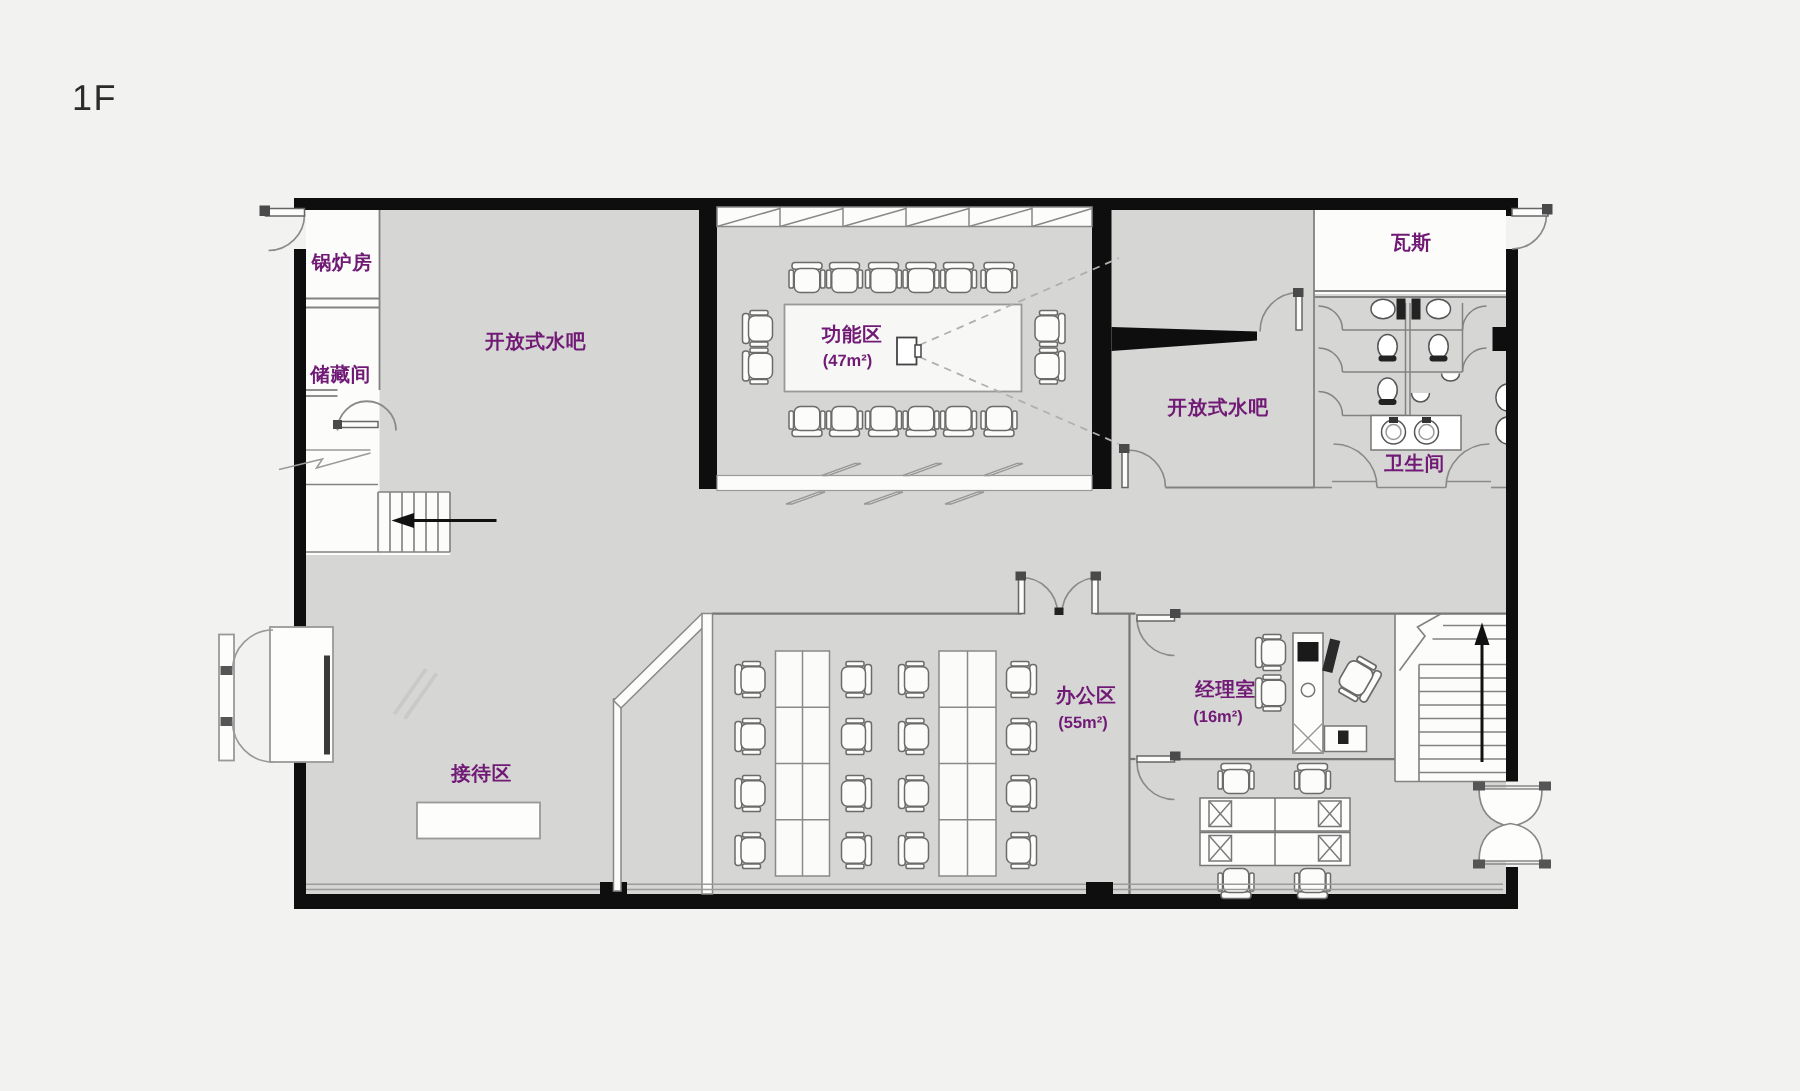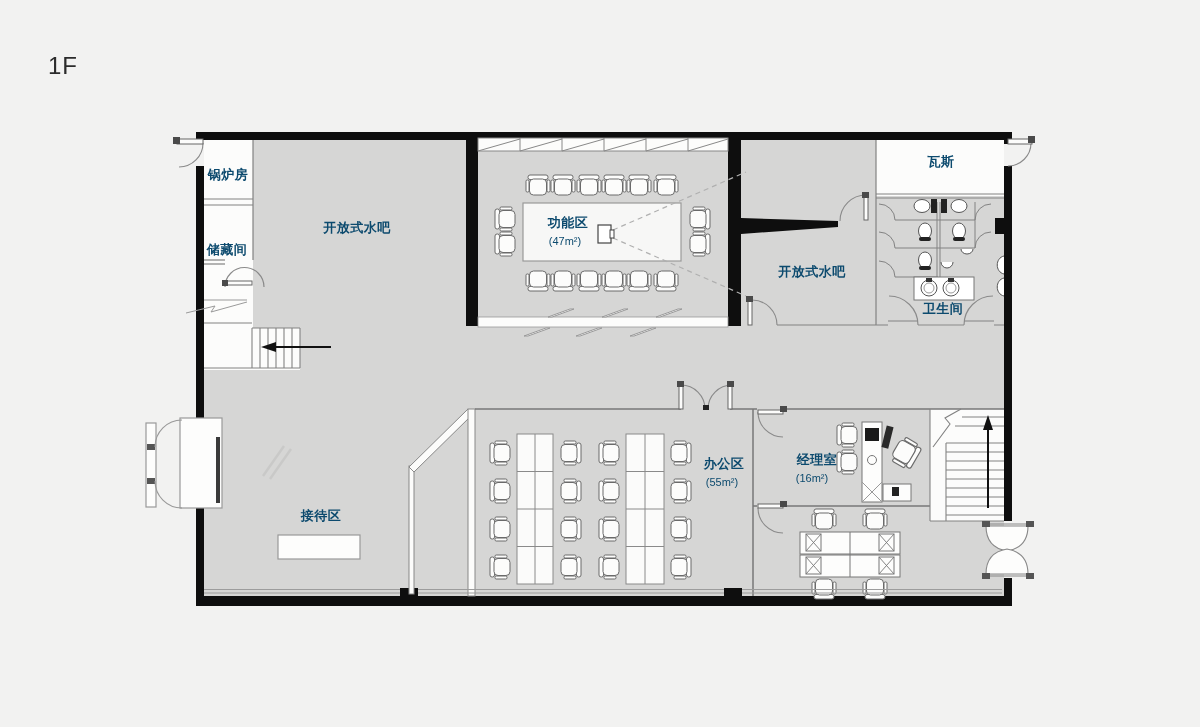--- a/index.html
+++ b/index.html
@@ -6,24 +6,24 @@
   body{
     width:1200px;height:727px;
     background:#f2f2f1;
     font-family:"Liberation Sans","DejaVu Sans",sans-serif;
     position:relative;overflow:hidden;
   }
   .stage{position:absolute;left:0;top:16px;width:1200px;height:727px;}
   svg{position:absolute;left:0;top:0;}
   .lbl{
     position:absolute;transform:translate(-50%,-50%);
-    font-size:13px;font-weight:600;color:#0c4a6e;
+    font-size:13px;font-weight:600;color:#701a75;
     white-space:nowrap;letter-spacing:.5px;
   }
-  .lbl.area{font-size:11px;font-weight:400;letter-spacing:0;}
+  .lbl.area{font-size:11px;font-weight:700;letter-spacing:0;}
   .floor-label{
     position:absolute;left:48px;top:36px;
     font-size:24px;font-weight:500;color:#2b2b2b;letter-spacing:1px;
   }
 </style>
 </head>
 <body>
 
 <div class="stage">
 

